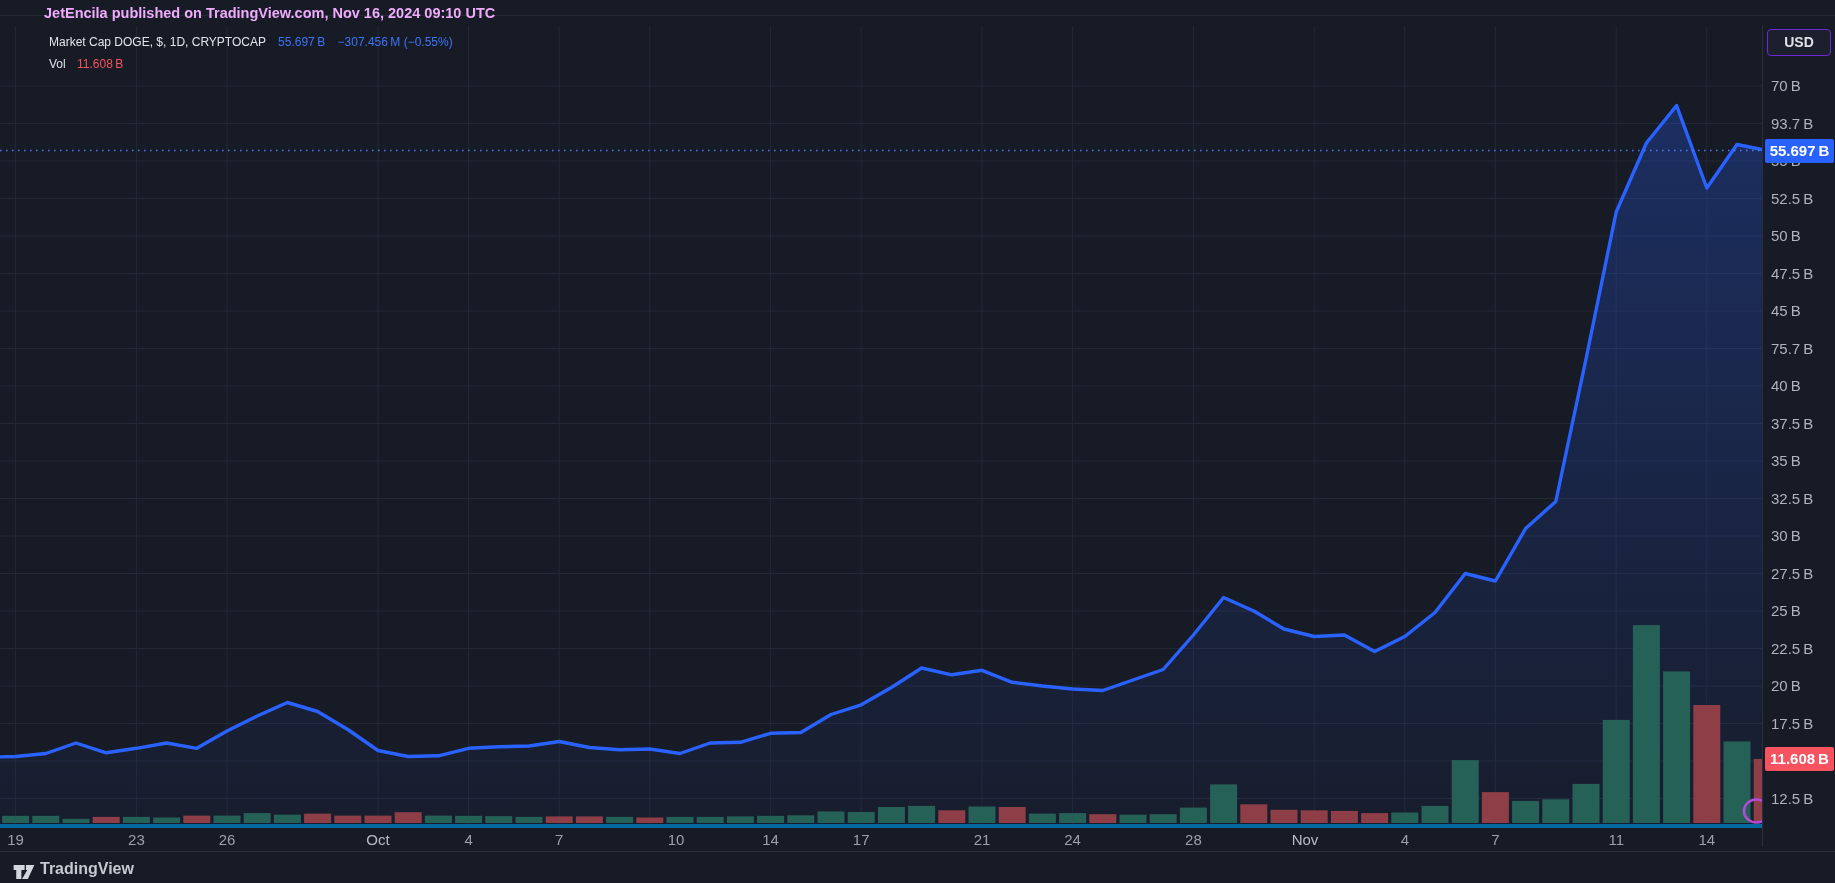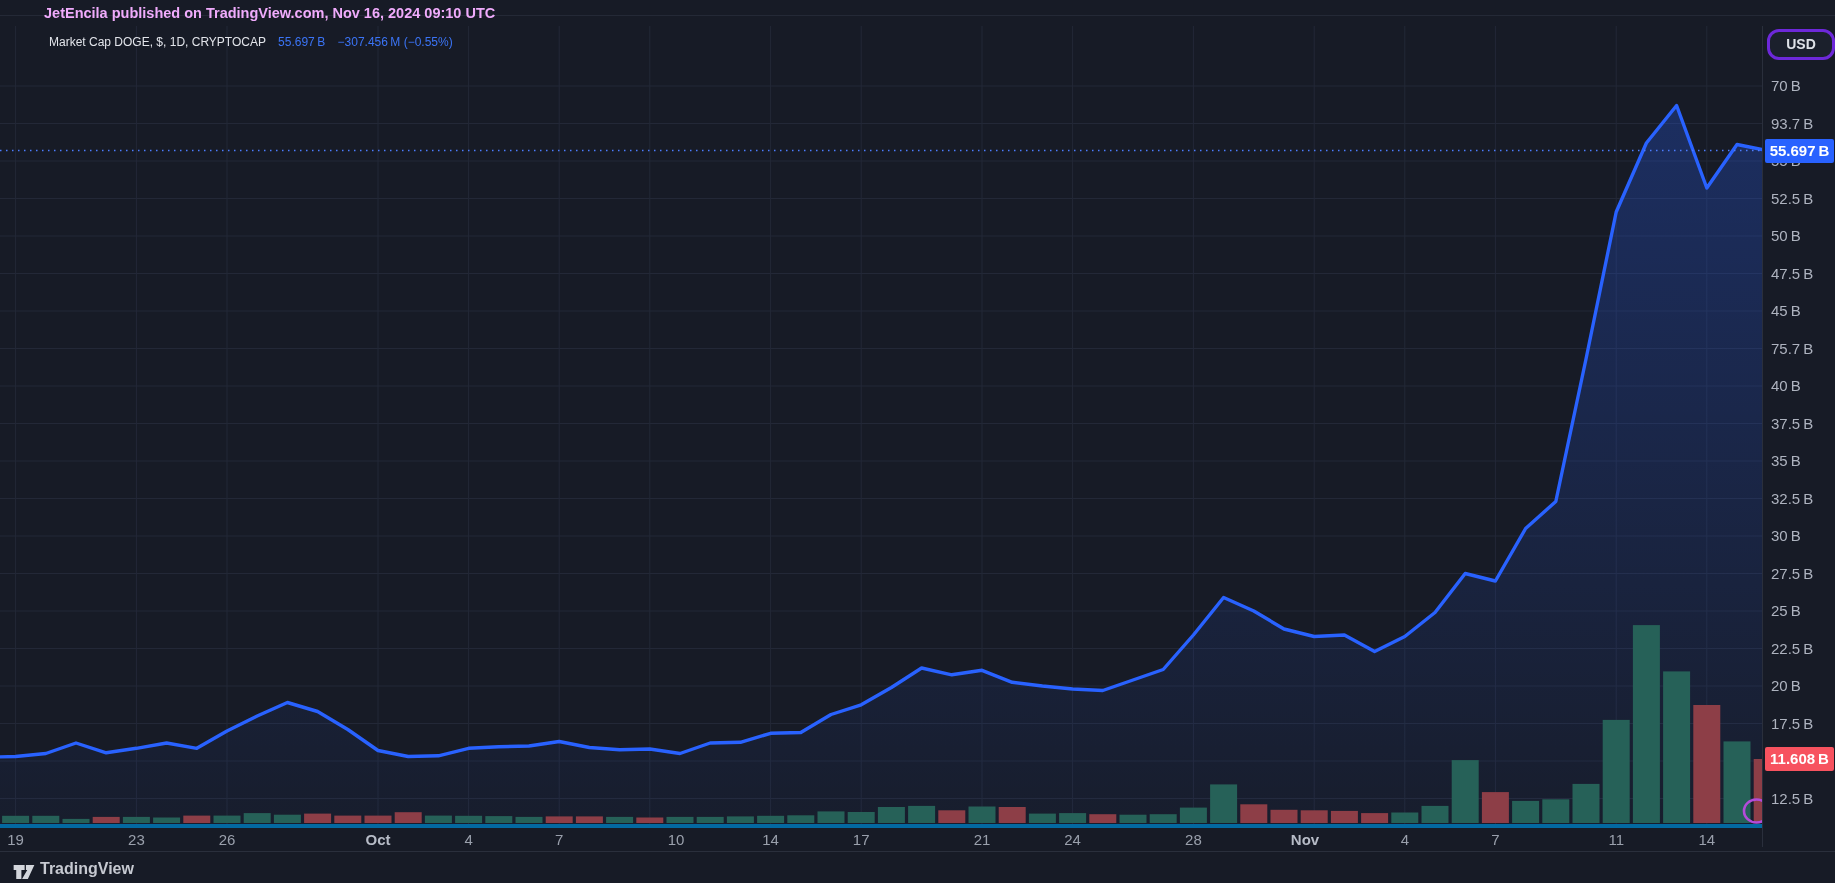--- a/index.html
+++ b/index.html
@@ -19,29 +19,29 @@
   .blue-val{color:#3b74f6;margin-left:9px;}
   .vol-lbl{color:#dfe2e8;}
   .vol-val{color:#f7525f;margin-left:8px;}
   
   #price-axis{position:absolute;left:1762px;top:26px;width:73px;height:821px;
     border-left:1px solid #2a2f3c;background:#171b26;z-index:4;}
   .ptick{position:absolute;left:8px;width:64px;height:20px;line-height:20px;
     color:#aeb3bf;font-size:15px;white-space:nowrap;}
   #usd-btn{position:absolute;left:4px;top:3px;width:62px;height:25px;line-height:25px;
     text-align:center;color:#dfe2e8;font-size:14px;font-weight:bold;
-    border:3px solid #6d28d9;border-radius:12px;background:#1b202c;cursor:pointer;z-index:5;}
+    border:1px solid #6d28d9;border-radius:4px;background:#1b202c;cursor:pointer;z-index:5;}
   .badge{position:absolute;left:2px;width:69px;height:24px;line-height:24px;text-align:center;
     color:#ffffff;font-size:15px;font-weight:bold;border-radius:2px;z-index:6;white-space:nowrap;}
   
   #time-axis{position:absolute;left:0;top:824px;width:1835px;height:23px;
     border-top:4px solid #0369a1;border-bottom:1px solid #2a2f3c;background:#171b26;z-index:3;}
   .ttick{position:absolute;top:0;height:23px;line-height:24px;color:#9aa0ac;font-size:15px;
     transform:translateX(-50%);white-space:nowrap;}
-  .ttick.month{color:#b7bcc7;font-weight:bold;}
+  .ttick.month{color:#b7bcc7;font-weight:normal;}
   
   #footer{position:absolute;left:0;top:848px;width:1661px;height:35px;background:#171b26;z-index:3;margin-top:7px;}
   #tv-logo{position:absolute;left:13px;top:7px;cursor:pointer;}
   #tv-brand{position:absolute;left:40px;top:5px;font-size:16px;font-weight:bold;color:#c6c9d1;cursor:pointer;}
 </style>
 </head>
 <body>
 
 <div id="frame">
 
@@ -163,20 +163,24 @@
         <line x1="0" y1="150.5" x2="1762" y2="150.5" stroke="#4d7dff" stroke-width="1.6" stroke-dasharray="1.5 4.5"></line>
         <ellipse cx="1756.5" cy="811" rx="12.5" ry="11.5" fill="none" stroke="#b44bd9" stroke-width="2.6" clip-path="url(#plotclip)"></ellipse>
       </svg></div>
 
   <div id="legend">
     <div class="row">
       <span class="sym">Market Cap DOGE, $, 1D, CRYPTOCAP</span>
       <span class="blue-val">55.697 B</span>
       <span class="blue-val">−307.456 M (−0.55%)</span>
     </div>
+    <div class="row">
+      <span class="vol-lbl">Vol</span>
+      <span class="vol-val">11.608 B</span>
+    </div>
   </div>
 
   <div id="price-axis">
     <div id="usd-btn">USD</div>
     <div id="price-ticks">
         <div class="ptick" style="top:50.0px">70 B</div>
         <div class="ptick" style="top:87.5px">93.7 B</div>
         <div class="ptick" style="top:125.0px">55 B</div>
         <div class="ptick" style="top:162.5px">52.5 B</div>
         <div class="ptick" style="top:200.0px">50 B</div>

